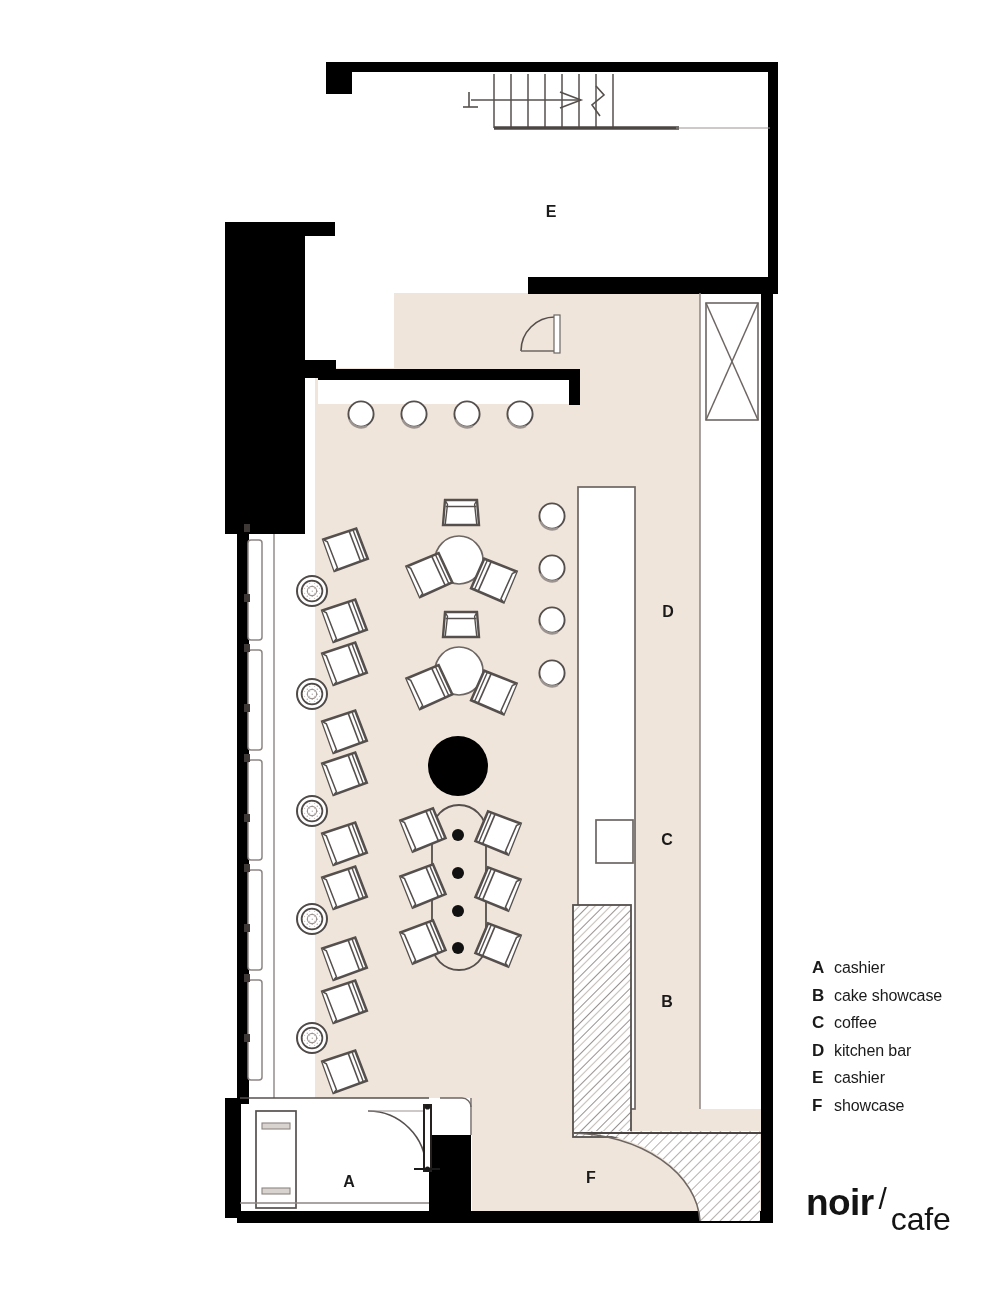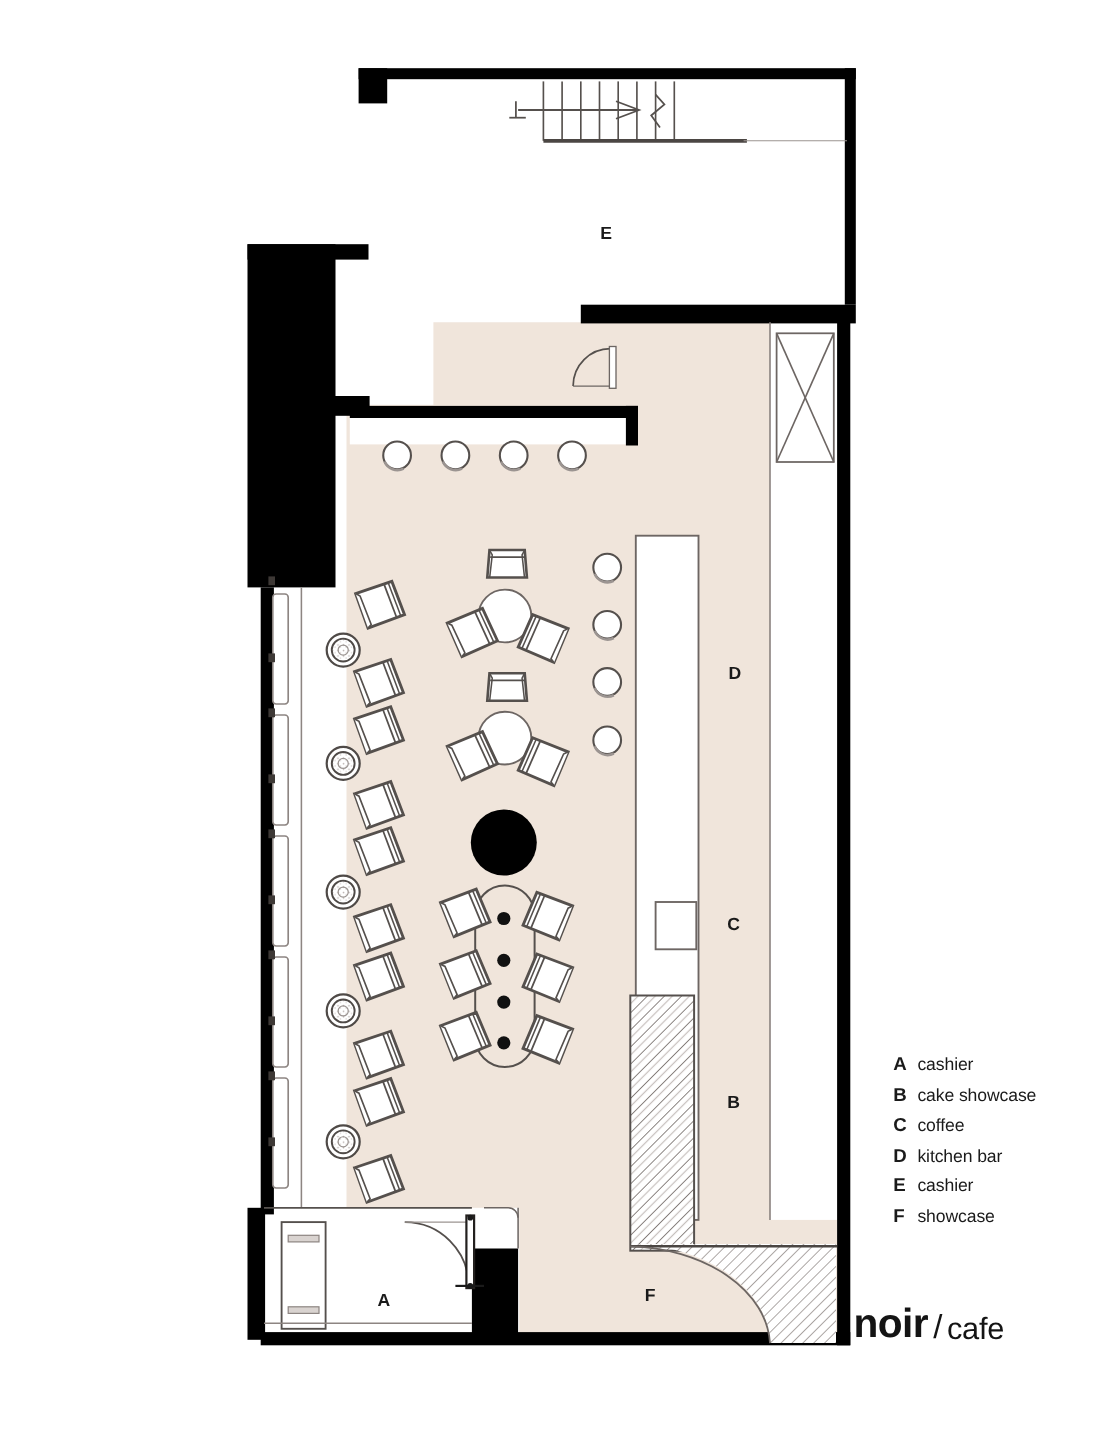--- a/index.html
+++ b/index.html
@@ -2,24 +2,24 @@
 <html><head>
 <meta charset="utf-8">
 <style>
   html,body{margin:0;padding:0;background:#ffffff;}
   body{width:1000px;height:1309px;font-family:"Liberation Sans",sans-serif;position:relative;overflow:hidden;}
   #plan{position:absolute;left:0;top:0;}
   .legend{position:absolute;left:812px;top:958px;}
   .legend-row{display:flex;align-items:baseline;margin-bottom:7.5px;}
   .legend-key{font-weight:bold;font-size:17px;color:#1a1a1a;width:22px;flex:none;}
   .legend-desc{font-size:16px;color:#1a1a1a;letter-spacing:-0.1px;}
-  .logo{position:absolute;left:776px;top:1182px;display:flex;align-items:flex-end;color:#141414;}
+  .logo{position:absolute;left:806px;top:1182px;display:flex;align-items:flex-start;color:#141414;}
   .logo-main{font-size:37px;font-weight:bold;letter-spacing:-0.6px;}
   .logo-slash{font-size:30px;font-weight:300;margin:0 4px 0 5px;}
-  .logo-sub{font-size:28px;font-weight:300;letter-spacing:-0.2px;}
+  .logo-sub{font-size:32px;font-weight:300;letter-spacing:-0.2px;margin-top:19px;}
   .rm-label{font-weight:bold;font-size:16px;fill:#1a1a1a;}
 </style>
 </head>
 <body>
 
 <svg id="plan" width="1000" height="1309" viewBox="0 0 1000 1309">
   <defs>
     <pattern id="hatchB" width="11" height="11" patternUnits="userSpaceOnUse" patternTransform="rotate(45)">
       <rect width="11" height="11" fill="#ffffff"></rect>
       <line x1="0" y1="0" x2="0" y2="11" stroke="#7d7572" stroke-width="1.6"></line>

